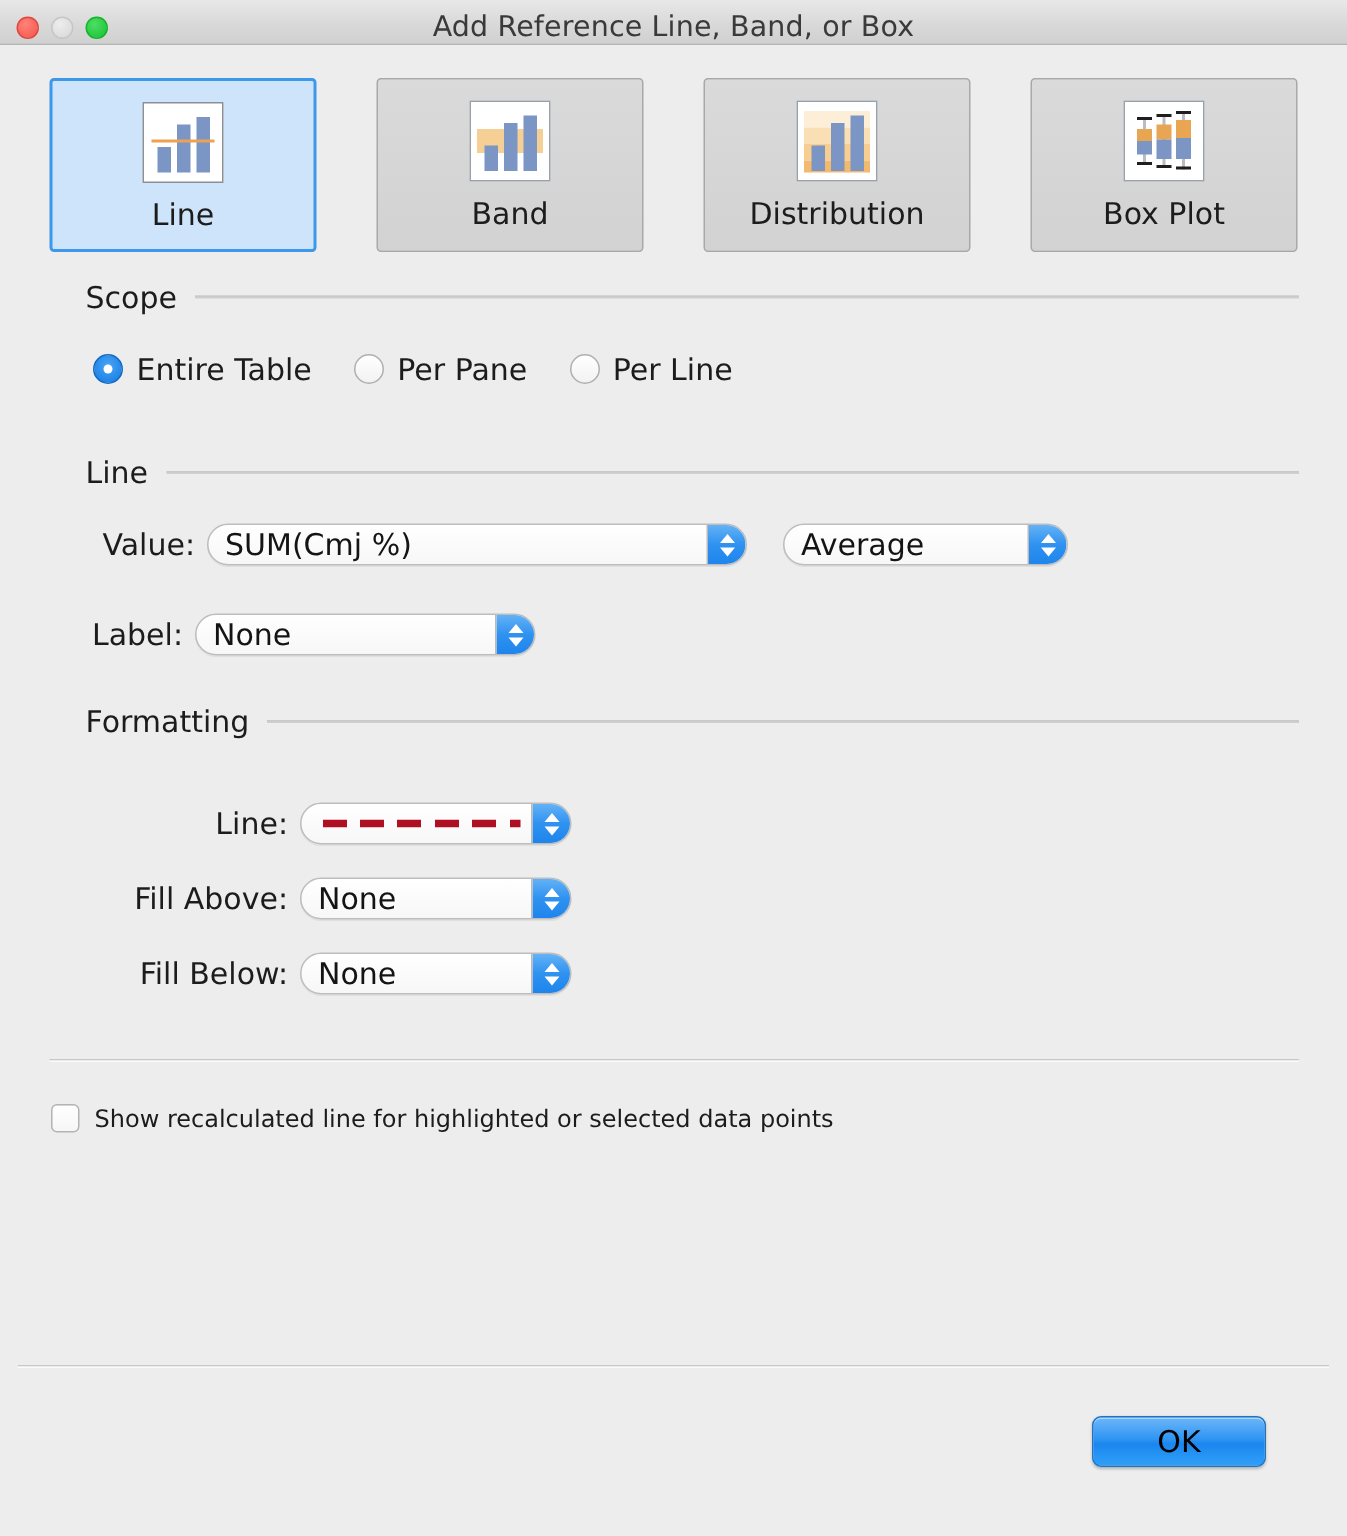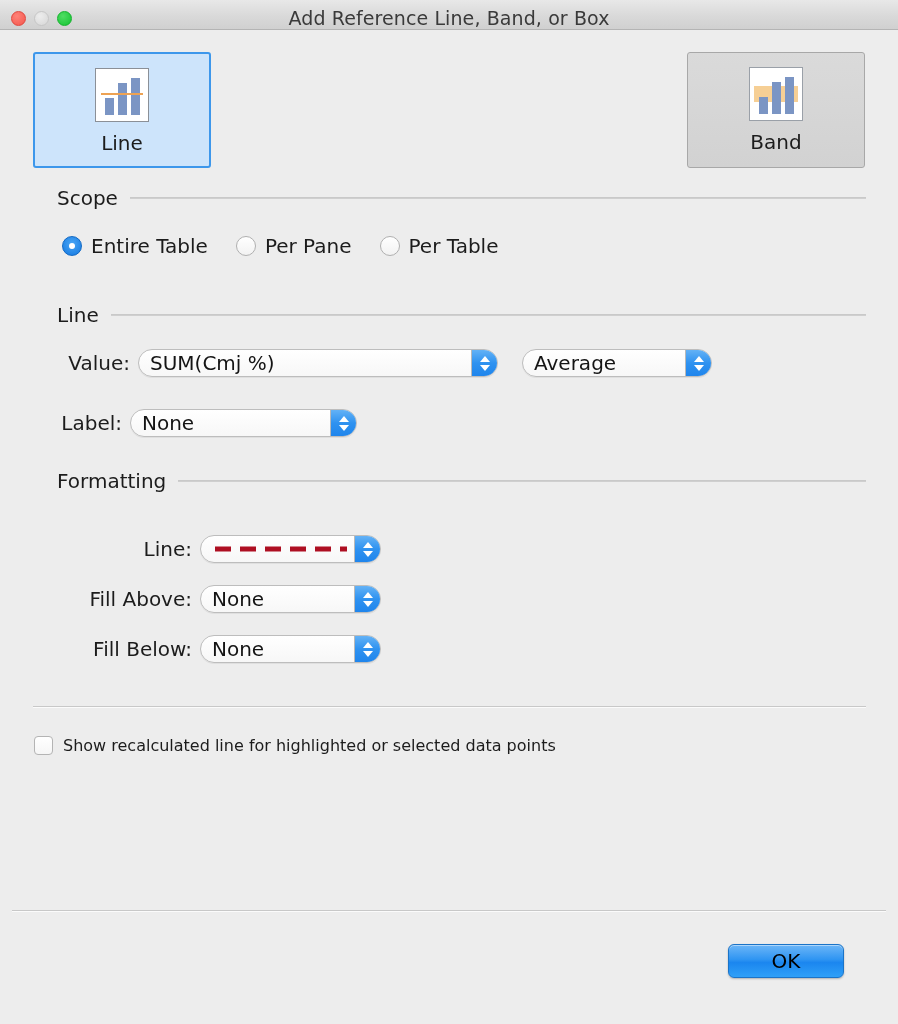--- a/index.html
+++ b/index.html
@@ -320,41 +320,76 @@
     <div class="tab">
       <div class="tab-icon-frame">
         <div class="bandfill" style="left:4px; top:18px; width:44px; height:16px;"></div>
         <div class="bar" style="left:9px;  top:29px; width:9px; height:17px;"></div>
         <div class="bar" style="left:22px; top:14px; width:9px; height:32px;"></div>
         <div class="bar" style="left:35px; top:9px;  width:9px; height:37px;"></div>
       </div>
       <div class="tab-label">Band</div>
     </div>
 
-
+    <div class="tab">
+      <div class="tab-icon-frame">
+        <div class="distband" style="left:4px; top:6px;  width:44px; height:11px; background:#fdeed7;"></div>
+        <div class="distband" style="left:4px; top:17px; width:44px; height:11px; background:#fbdfb4;"></div>
+        <div class="distband" style="left:4px; top:28px; width:44px; height:11px; background:#f7cd92;"></div>
+        <div class="distband" style="left:4px; top:39px; width:44px; height:8px;  background:#f2b96f;"></div>
+        <div class="bar" style="left:9px;  top:29px; width:9px; height:17px;"></div>
+        <div class="bar" style="left:22px; top:14px; width:9px; height:32px;"></div>
+        <div class="bar" style="left:35px; top:9px;  width:9px; height:37px;"></div>
+      </div>
+      <div class="tab-label">Distribution</div>
+    </div>
+
+    <div class="tab">
+      <div class="tab-icon-frame">
+
+        <div class="whisk-line" style="left:12px; top:10px; width:2px; height:32px;"></div>
+        <div class="whisk-cap" style="left:8px;  top:10px; width:10px; height:2px;"></div>
+        <div class="whisk-cap" style="left:8px;  top:40px; width:10px; height:2px;"></div>
+        <div class="box-top" style="left:8px;  top:18px; width:10px; height:8px;"></div>
+        <div class="box-bot" style="left:8px;  top:26px; width:10px; height:9px;"></div>
+
+        <div class="whisk-line" style="left:25px; top:8px; width:2px; height:36px;"></div>
+        <div class="whisk-cap" style="left:21px; top:8px;  width:10px; height:2px;"></div>
+        <div class="whisk-cap" style="left:21px; top:42px; width:10px; height:2px;"></div>
+        <div class="box-top" style="left:21px; top:15px; width:10px; height:10px;"></div>
+        <div class="box-bot" style="left:21px; top:25px; width:10px; height:13px;"></div>
+
+        <div class="whisk-line" style="left:38px; top:6px; width:2px; height:39px;"></div>
+        <div class="whisk-cap" style="left:34px; top:6px;  width:10px; height:2px;"></div>
+        <div class="whisk-cap" style="left:34px; top:43px; width:10px; height:2px;"></div>
+        <div class="box-top" style="left:34px; top:12px; width:10px; height:12px;"></div>
+        <div class="box-bot" style="left:34px; top:24px; width:10px; height:14px;"></div>
+      </div>
+      <div class="tab-label">Box Plot</div>
+    </div>
 
   </div>
 
   <div class="section" style="left:33px; top:186px; width:833px;">
     <div class="section-title">Scope</div>
     <div class="section-rule"></div>
   </div>
 
   <div class="radio-row" style="left:62px; top:234px;">
     <div class="radio-item">
       <div class="radio on"></div>
       <div class="radio-label">Entire Table</div>
     </div>
     <div class="radio-item">
       <div class="radio"></div>
       <div class="radio-label">Per Pane</div>
     </div>
     <div class="radio-item">
       <div class="radio"></div>
-      <div class="radio-label">Per Table</div>
+      <div class="radio-label">Per Line</div>
     </div>
   </div>
 
   <div class="section" style="left:33px; top:303px; width:833px;">
     <div class="section-title">Line</div>
     <div class="section-rule"></div>
   </div>
 
   <div class="form-row" style="left:48px; top:349px;">
     <div class="field-label" style="width:82px;">Value:</div>

